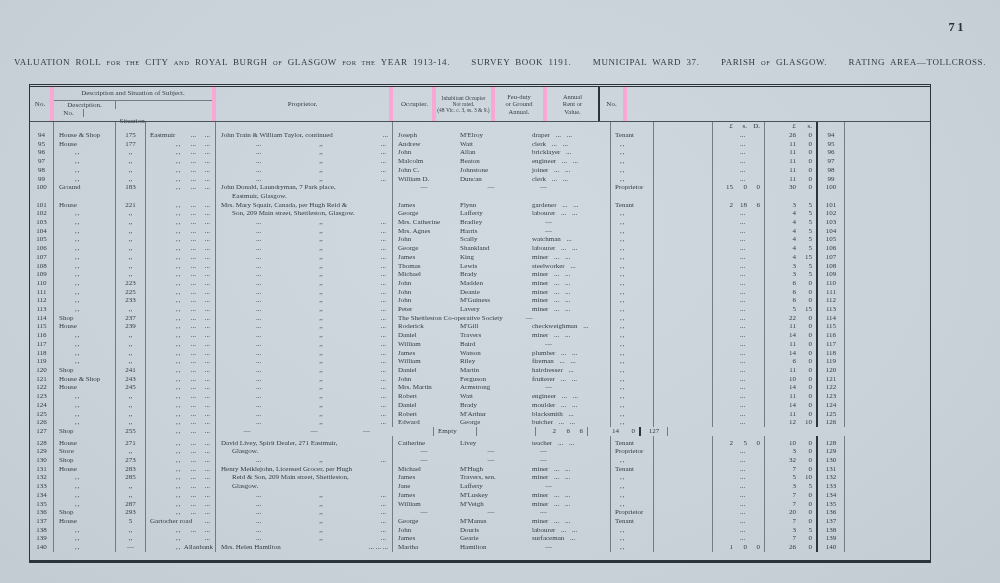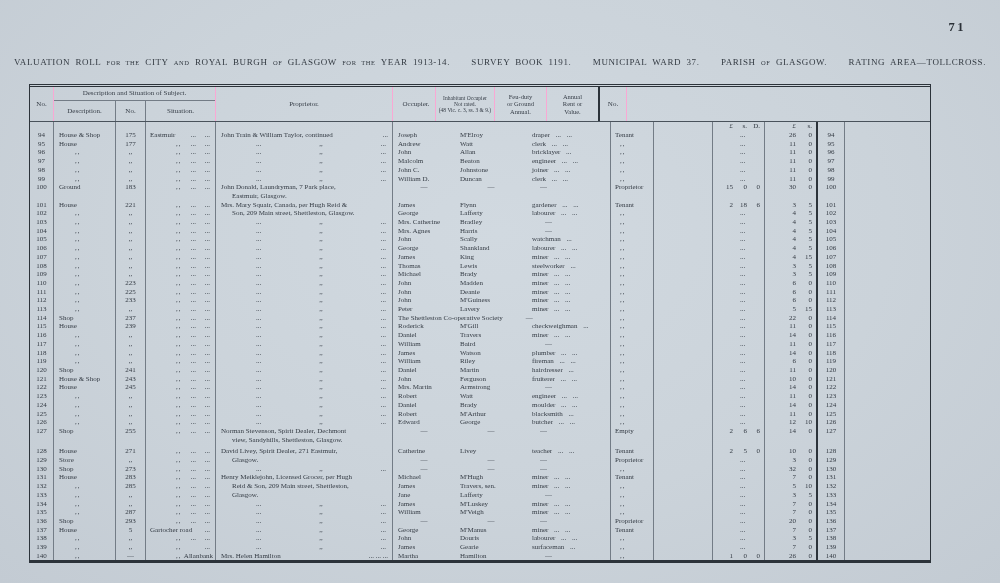--- a/index.html
+++ b/index.html
@@ -24,26 +24,26 @@
   .vtable{
     position:absolute;left:29px;top:84px;width:902px;height:479px;
     box-sizing:border-box;
     border:1.5px solid #2c333a;
     border-top:3px double #2c333a;
     border-bottom:3px solid #2c333a;
     display:flex;flex-direction:column;
   }
   
   .thead{display:flex;height:34px;border-bottom:1px solid #49525b;flex:none;}
-  .thead > div{box-sizing:border-box;border-right:1px solid #f9a8d4;
+  .thead > div{box-sizing:border-box;border-right:4px solid #f9a8d4;
     display:flex;flex-direction:column;justify-content:center;
     text-align:center;font-size:7px;line-height:8px;color:#39404a;}
   .h-group{width:162px;display:block;}
   .h-group-top{height:13px;line-height:13px;border-bottom:1px solid #737c86;text-align:center;}
-  .h-group-bot{display:flex;height:20px;}
+  .h-group-bot{display:flex;height:20px;flex-direction:column;}
   .h-group-bot > div{box-sizing:border-box;display:flex;align-items:center;justify-content:center;}
   .h-sub-desc{width:62px;border-right:1px solid #737c86;}
   .h-sub-no{width:30px;border-right:1px solid #737c86;}
   .h-sub-sit{flex:1;}
   .h-inh div{font-size:5.5px;line-height:6.2px;}
   .h-feu div,.h-rent div{font-size:6.5px;line-height:7.4px;}
 
   
   .c-no{width:24px;text-align:center;}
   .c-desc{width:62px;}
@@ -1223,24 +1223,20 @@
         <div class="c-rem"></div>
       </div>
       <div class="r">
         <div class="c-no">127</div>
         <div class="c-desc">Shop</div>
         <div class="c-dno">255</div>
         <div class="c-sit">
           <span class="st ind">,,</span>
           <span class="sd">...  ...</span>
         </div>
-        <div class="c-prop">
-          <div class="pl"><span class="">Norman Stevenson, Spirit Dealer, Dechmont</span></div>
-          <div class="pl cont"><span class="">view, Sandyhills, Shettleston, Glasgow.</span></div>
-        </div>
         <div class="c-ten">
           <span class="ta cc">—</span>
           <span class="tb cc">—</span>
           <span class="to od">—</span>
         </div>
         <div class="c-occ">Empty</div>
         <div class="c-inh"></div>
         <div class="c-feu">
           <span class="f1">2</span>
           <span class="f2">6</span>

